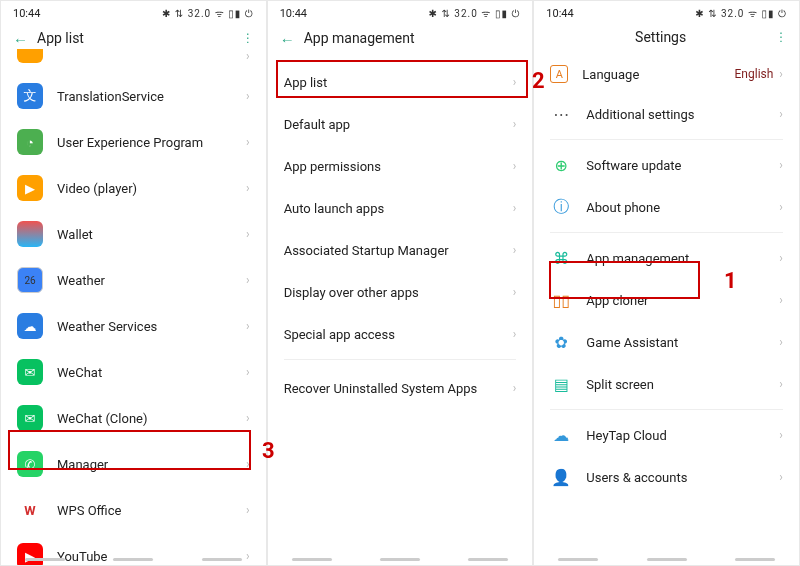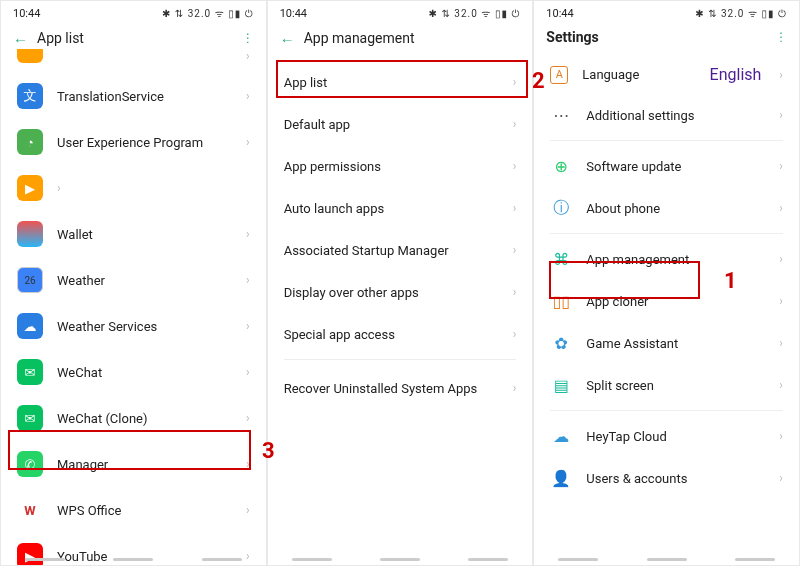--- a/index.html
+++ b/index.html
@@ -31,42 +31,42 @@
   }
   .status-icons { letter-spacing: 1px; font-size: 10px; color:#333; }
   .header {
     display: flex;
     align-items: center;
     padding: 6px 12px 10px 12px;
   }
   .header .back { width:18px; font-size:15px; color:#3a8; }
   .header .title { font-size: 14px; margin-left:6px; }
   .header .dots { margin-left:auto; font-size:12px; color:#3a8; }
-  .header.center .title { flex:1; font-weight:700; margin-left:0;}
+  .header.center .title { flex:1; text-align:center; font-weight:400; margin-left:0;}
   .list {}
   .row {
     display:flex;
     align-items:center;
     padding: 10px 16px;
     min-height: 42px;
     position:relative;
   }
   .row .icon {
     width:26px; height:26px;
     border-radius:6px;
     display:flex; align-items:center; justify-content:center;
     font-size:13px; margin-right:14px; flex-shrink:0;
     color:#fff;
   }
   .row .icon.small {
     width:22px; height:22px; border-radius:0; background:transparent;
     font-size:16px;
   }
   .row .label { flex:1; font-size:13px; }
-  .row .value { color:#4c1d95; font-size:16px; margin-right:18px;}
+  .row .value { color:#7f1d1d; font-size:12px; margin-right:6px;}
   .row .chev { color:#bbb; font-size:12px; }
   .divider { height:1px; background:#eee; margin:4px 16px; }
   .highlight {
     border:2px solid #c00;
     position:absolute;
     pointer-events:none;
     z-index:10;
   }
   .step-num {
     position:absolute;
@@ -109,20 +109,21 @@
       <div class="label">TranslationService</div>
       <div class="chev">›</div>
     </div>
     <div class="row">
       <div class="icon ic-green">◔</div>
       <div class="label">User Experience Program</div>
       <div class="chev">›</div>
     </div>
     <div class="row">
       <div class="icon ic-orange">▶</div>
+      <div class="label">Video (player)</div>
       <div class="chev">›</div>
     </div>
     <div class="row">
       <div class="icon" style="background:linear-gradient(#ef5350,#29b6f6);"></div>
       <div class="label">Wallet</div>
       <div class="chev">›</div>
     </div>
     <div class="row">
       <div class="icon" style="background:#3b82f6;border:1px solid #ccc;color:#333;font-size:10px;">26</div>
       <div class="label">Weather</div>

